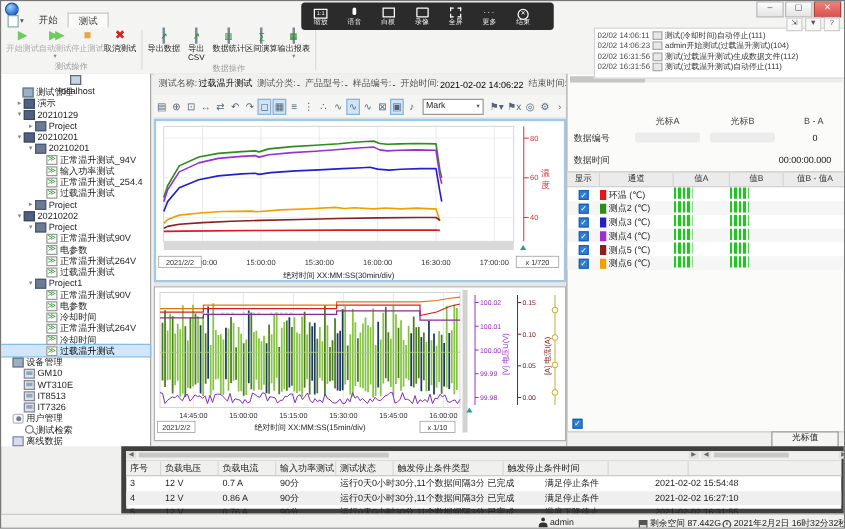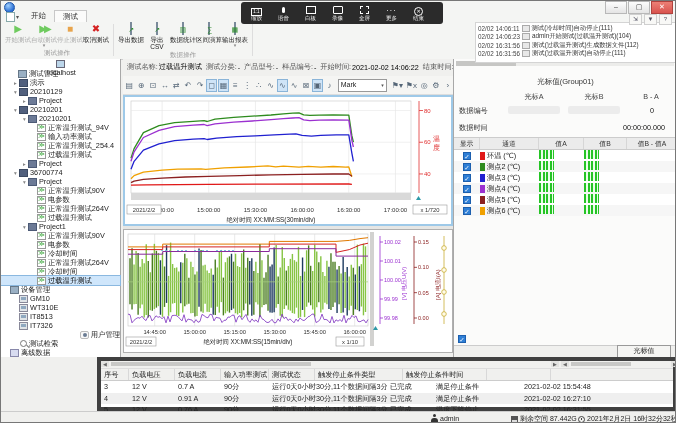--- a/index.html
+++ b/index.html
@@ -324,21 +324,21 @@
         <span>过载温升测试</span>
       </div>
       <div class="trow" style="padding-left: 20px;">
         <span class="texp">▸</span>
         <span class="ti ti-project"></span>
         <span>Project</span>
       </div>
       <div class="trow" style="padding-left: 11px;">
         <span class="texp">▾</span>
         <span class="ti ti-folder"></span>
-        <span>36700774</span>
+        <span>20210202</span>
       </div>
       <div class="trow" style="padding-left: 20px;">
         <span class="texp">▾</span>
         <span class="ti ti-project"></span>
         <span>Project</span>
       </div>
       <div class="trow" style="padding-left: 29px;">
         <span class="texp"></span>
         <span class="ti ti-test"></span>
         <span>正常温升测试90V</span>
@@ -411,21 +411,21 @@
       <div class="trow" style="padding-left: 11px;">
         <span class="texp"></span>
         <span class="ti ti-device"></span>
         <span>IT8513</span>
       </div>
       <div class="trow" style="padding-left: 11px;">
         <span class="texp"></span>
         <span class="ti ti-device"></span>
         <span>IT7326</span>
       </div>
-      <div class="trow" style="padding-left: 2px; justify-content: flex-end;">
+      <div class="trow" style="padding-left: 2px;">
         <span class="texp"></span>
         <span class="ti ti-users"></span>
         <span>用户管理</span>
       </div>
       <div class="trow" style="padding-left: 12px;">
         <span class="texp"></span>
         <span class="ti ti-search"></span>
         <span>测试检索</span>
       </div>
       <div class="trow" style="padding-left: 2px;">
@@ -695,21 +695,20 @@
         <circle cx="320" cy="40" r="2.3" fill="#fffbe8" stroke="#c9ad35" stroke-width="0.8"></circle>
         <circle cx="320" cy="62" r="2.3" fill="#fffbe8" stroke="#c9ad35" stroke-width="0.8"></circle>
         <circle cx="320" cy="84" r="2.3" fill="#fffbe8" stroke="#c9ad35" stroke-width="0.8"></circle>
         <path d="M249,100 l5,0 l-2.5,-4 z" fill="#2e9aa8"></path>
       </svg></div>
 
   <div class="abs right-panel">
     <div class="rp-scroll">
         <div class="thumb"></div>
       </div>
-    <div class="rp-title">光标值(Group01)</div>
     <div class="rp-cols" id="rpCols">
         <span style="width: 50px;"></span>
         <span style="width: 60px;">光标A</span>
         <span style="width: 60px;">光标B</span>
         <span style="width: 54px;">B - A</span>
       </div>
     <div class="rp-row-lbl" style="top:47px;">数据编号</div>
     <div class="rp-pill" style="left:54px;top:47px;"></div>
     <div class="rp-pill" style="left:114px;top:47px;"></div>
     <div class="rp-val" style="left:176px;top:47px;width:44px;">0</div>
@@ -827,21 +826,21 @@
           <span style="width: 46px;">0.7 A</span>
           <span style="width: 48px;">90分</span>
           <span style="width: 118px;">运行0天0小时30分,11个数据间隔3分</span>
           <span style="width: 46px;">已完成</span>
           <span style="width: 88px;">满足停止条件</span>
           <span style="width: 96px;">2021-02-02 15:54:48</span>
         </div>
         <div class="bt-row alt">
           <span style="width: 28px; text-align: left;">4</span>
           <span style="width: 46px;">12 V</span>
-          <span style="width: 46px;">0.91 A</span>
+          <span style="width: 46px;">0.86 A</span>
           <span style="width: 48px;">90分</span>
           <span style="width: 118px;">运行0天0小时30分,11个数据间隔3分</span>
           <span style="width: 46px;">已完成</span>
           <span style="width: 88px;">满足停止条件</span>
           <span style="width: 96px;">2021-02-02 16:27:10</span>
         </div>
         <div class="bt-row">
           <span style="width: 28px; text-align: left;">5</span>
           <span style="width: 46px;">12 V</span>
           <span style="width: 46px;">0.76 A</span>

